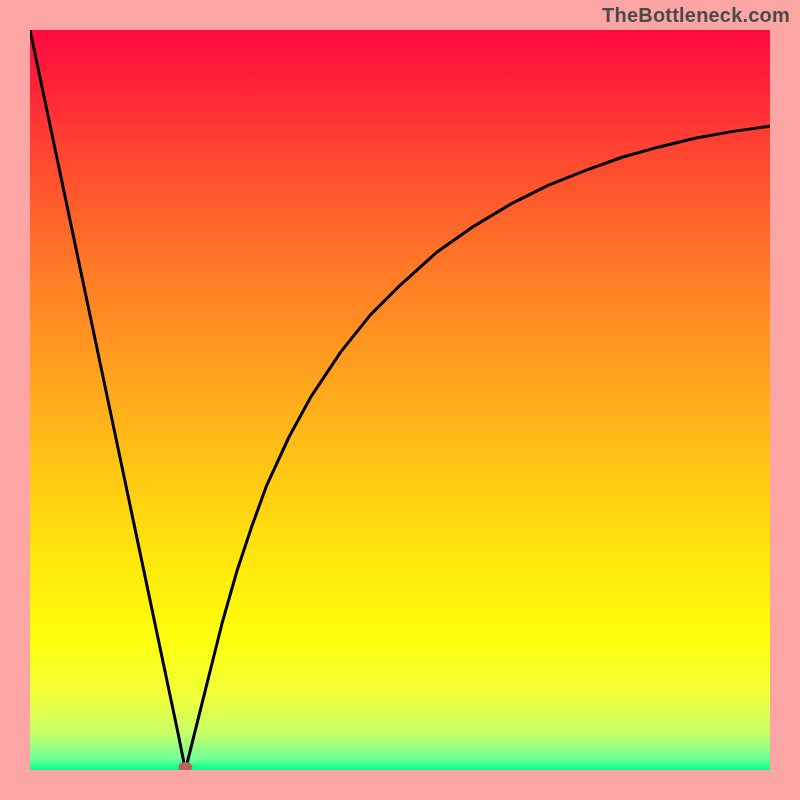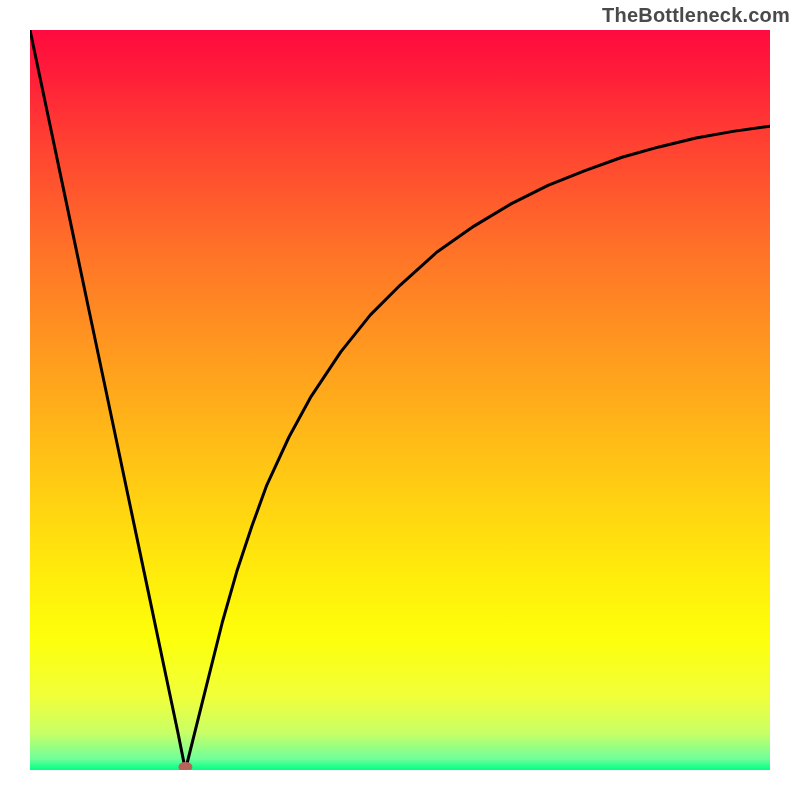--- a/index.html
+++ b/index.html
@@ -8,21 +8,21 @@
     width: 800px;
     height: 800px;
     background: #000;
     font-family: Arial, Helvetica, sans-serif;
     overflow: hidden;
   }
   .frame {
     position: relative;
     width: 800px;
     height: 800px;
-    background: #ffffff;
+    background: #fca5a5;
   }
   .plot-area {
     position: absolute;
     left: 30px;
     top: 30px;
     width: 740px;
     height: 740px;
     overflow: hidden;
   }
   .gradient-bg {

